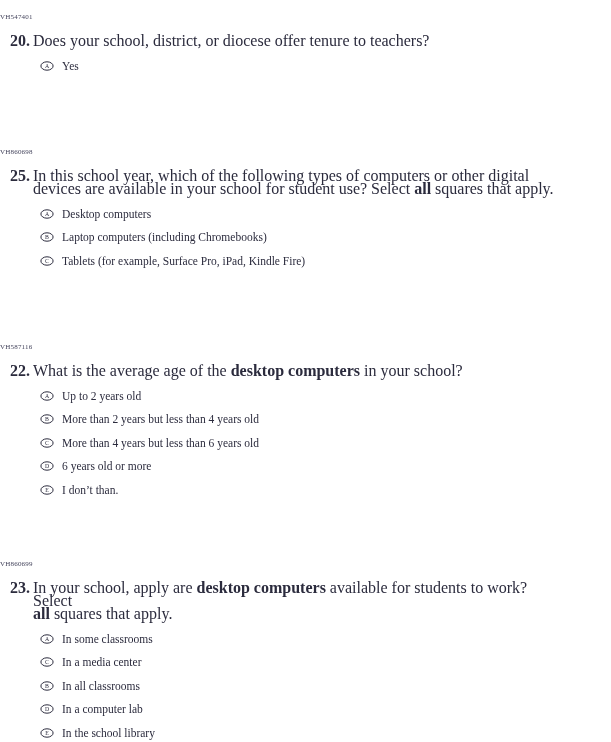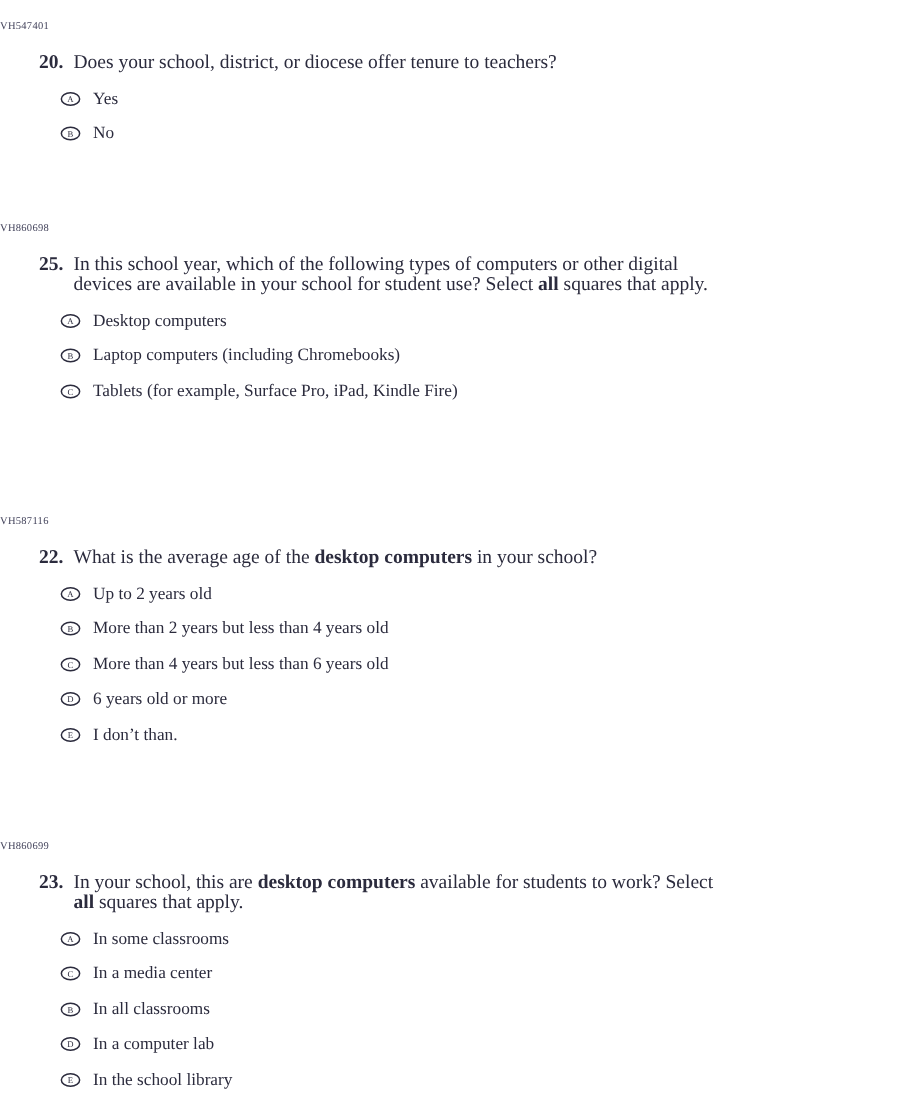--- a/index.html
+++ b/index.html
@@ -16,21 +16,21 @@
   .q20{top:13px;}
   .q21{top:148px;}
   .q22{top:343px;}
   .q23{top:560px;}
   .code{
     font-size:7px;line-height:8px;
     text-align:left;padding-right:30px;
     color:#44445c;letter-spacing:0.2px;
     margin-bottom:13px;
   }
-  .qline{display:flex;padding-left:10px;font-size:13px;line-height:13px;margin-left:16px;}
+  .qline{display:flex;padding-left:10px;font-size:16px;line-height:13px;}
   .qnum{width:23px;flex:none;font-weight:bold;}
   .qtext{flex:1;max-width:530px;}
   .b{font-weight:bold;text-align:right;}
   .options{margin-top:7px;}
   .option{
     height:23.5px;display:flex;align-items:center;
     padding-left:40px;font-size:11.5px;line-height:12px;
     cursor:default;
   }
   .oval{flex:none;margin-right:8px;display:block;}
@@ -45,27 +45,20 @@
     <span class="qnum">20.</span>
     <span class="qtext"><span>Does your school, district, or diocese offer tenure to teachers?</span></span>
   </div>
   <div class="options">
       <div class="option">
         <svg width="14" height="10" viewBox="0 0 14 10" class="oval">
           <ellipse cx="7" cy="5" rx="6.1" ry="4.2" fill="none" stroke="#2b2b3d" stroke-width="1"></ellipse>
           <text x="7" y="7.1" text-anchor="middle" font-size="5.8" font-family="Liberation Serif, serif" fill="#2b2b3d">A</text>
         </svg>
         <span class="option-label">Yes</span>
-      </div>
-      <div class="option">
-        <svg width="14" height="10" viewBox="0 0 14 10" class="oval">
-          <ellipse cx="7" cy="5" rx="6.1" ry="4.2" fill="none" stroke="#2b2b3d" stroke-width="1"></ellipse>
-          <text x="7" y="7.1" text-anchor="middle" font-size="5.8" font-family="Liberation Serif, serif" fill="#2b2b3d">B</text>
-        </svg>
-        <span class="option-label">No</span>
       </div>
     </div>
 </section>
 
 <section class="question q21">
   <div class="code">VH860698</div>
   <div class="qline">
     <span class="qnum">25.</span>
     <span class="qtext"><span>In this school year, which of the following types of computers or other digital</span><br><span>devices are available in your school for student use? Select </span><span class="b">all</span><span> squares that apply.</span></span>
   </div>
@@ -136,21 +129,21 @@
         </svg>
         <span class="option-label">I don’t than.</span>
       </div>
     </div>
 </section>
 
 <section class="question q23">
   <div class="code">VH860699</div>
   <div class="qline">
     <span class="qnum">23.</span>
-    <span class="qtext"><span>In your school, this are </span><span class="b">desktop computers</span><span> available for students to work? Select</span><br><span class="b">all</span><span> squares that apply.</span></span>
+    <span class="qtext"><span>In your school, apply are </span><span class="b">desktop computers</span><span> available for students to work? Select</span><br><span class="b">all</span><span> squares that apply.</span></span>
   </div>
   <div class="options">
       <div class="option">
         <svg width="14" height="10" viewBox="0 0 14 10" class="oval">
           <ellipse cx="7" cy="5" rx="6.1" ry="4.2" fill="none" stroke="#2b2b3d" stroke-width="1"></ellipse>
           <text x="7" y="7.1" text-anchor="middle" font-size="5.8" font-family="Liberation Serif, serif" fill="#2b2b3d">A</text>
         </svg>
         <span class="option-label">In some classrooms</span>
       </div>
       <div class="option">

